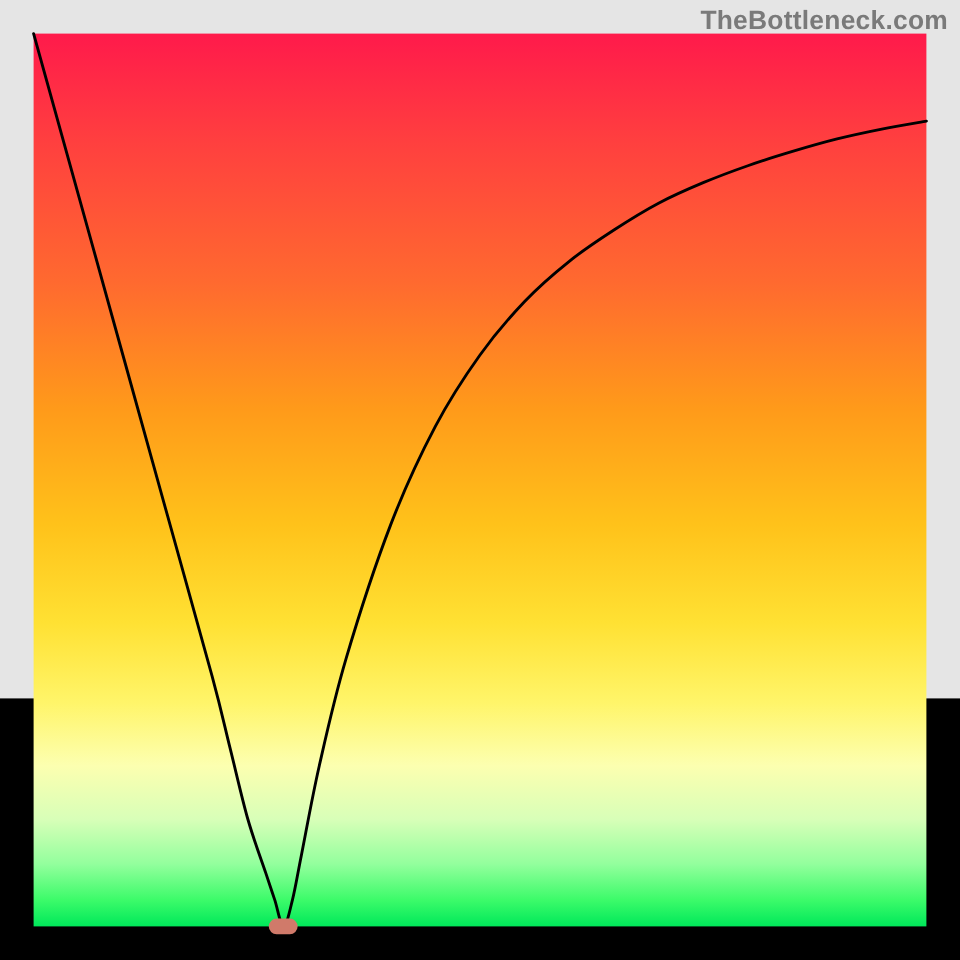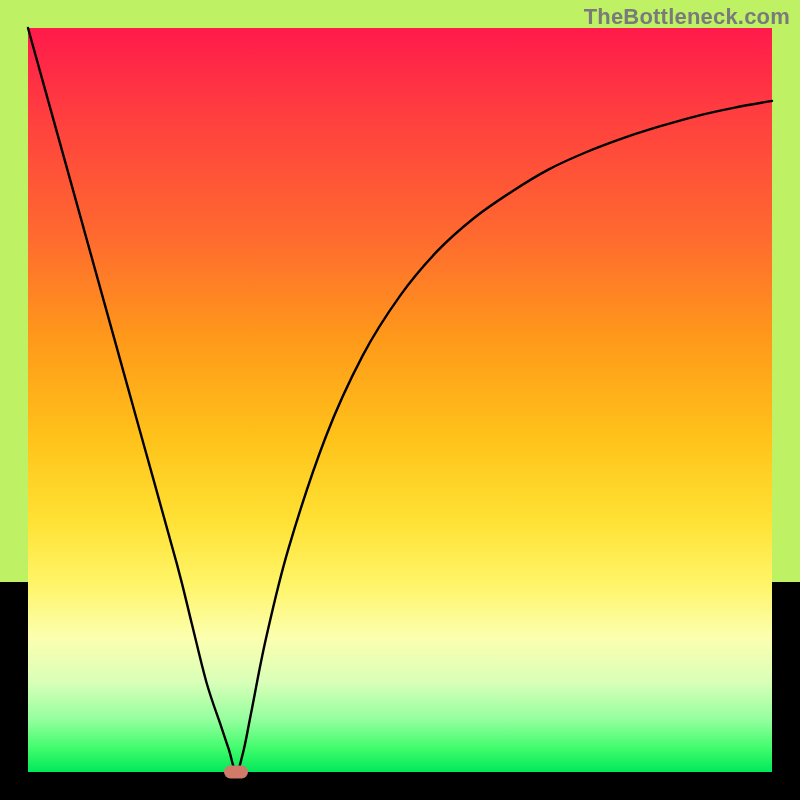--- a/index.html
+++ b/index.html
@@ -8,21 +8,21 @@
     width: 800px;
     height: 800px;
     overflow: hidden;
     background: #000;
     font-family: Arial, Helvetica, sans-serif;
   }
   .frame {
     position: relative;
     width: 800px;
     height: 582px;
-    background: #bef264;
+    background: #e5e5e5;
   }
   .plot-area {
     position: absolute;
     left: 28px;
     top: 28px;
     width: 744px;
     height: 744px;
     background: linear-gradient(to bottom,
       #ff1a4b 0%,
       #ff3f3f 12%,

